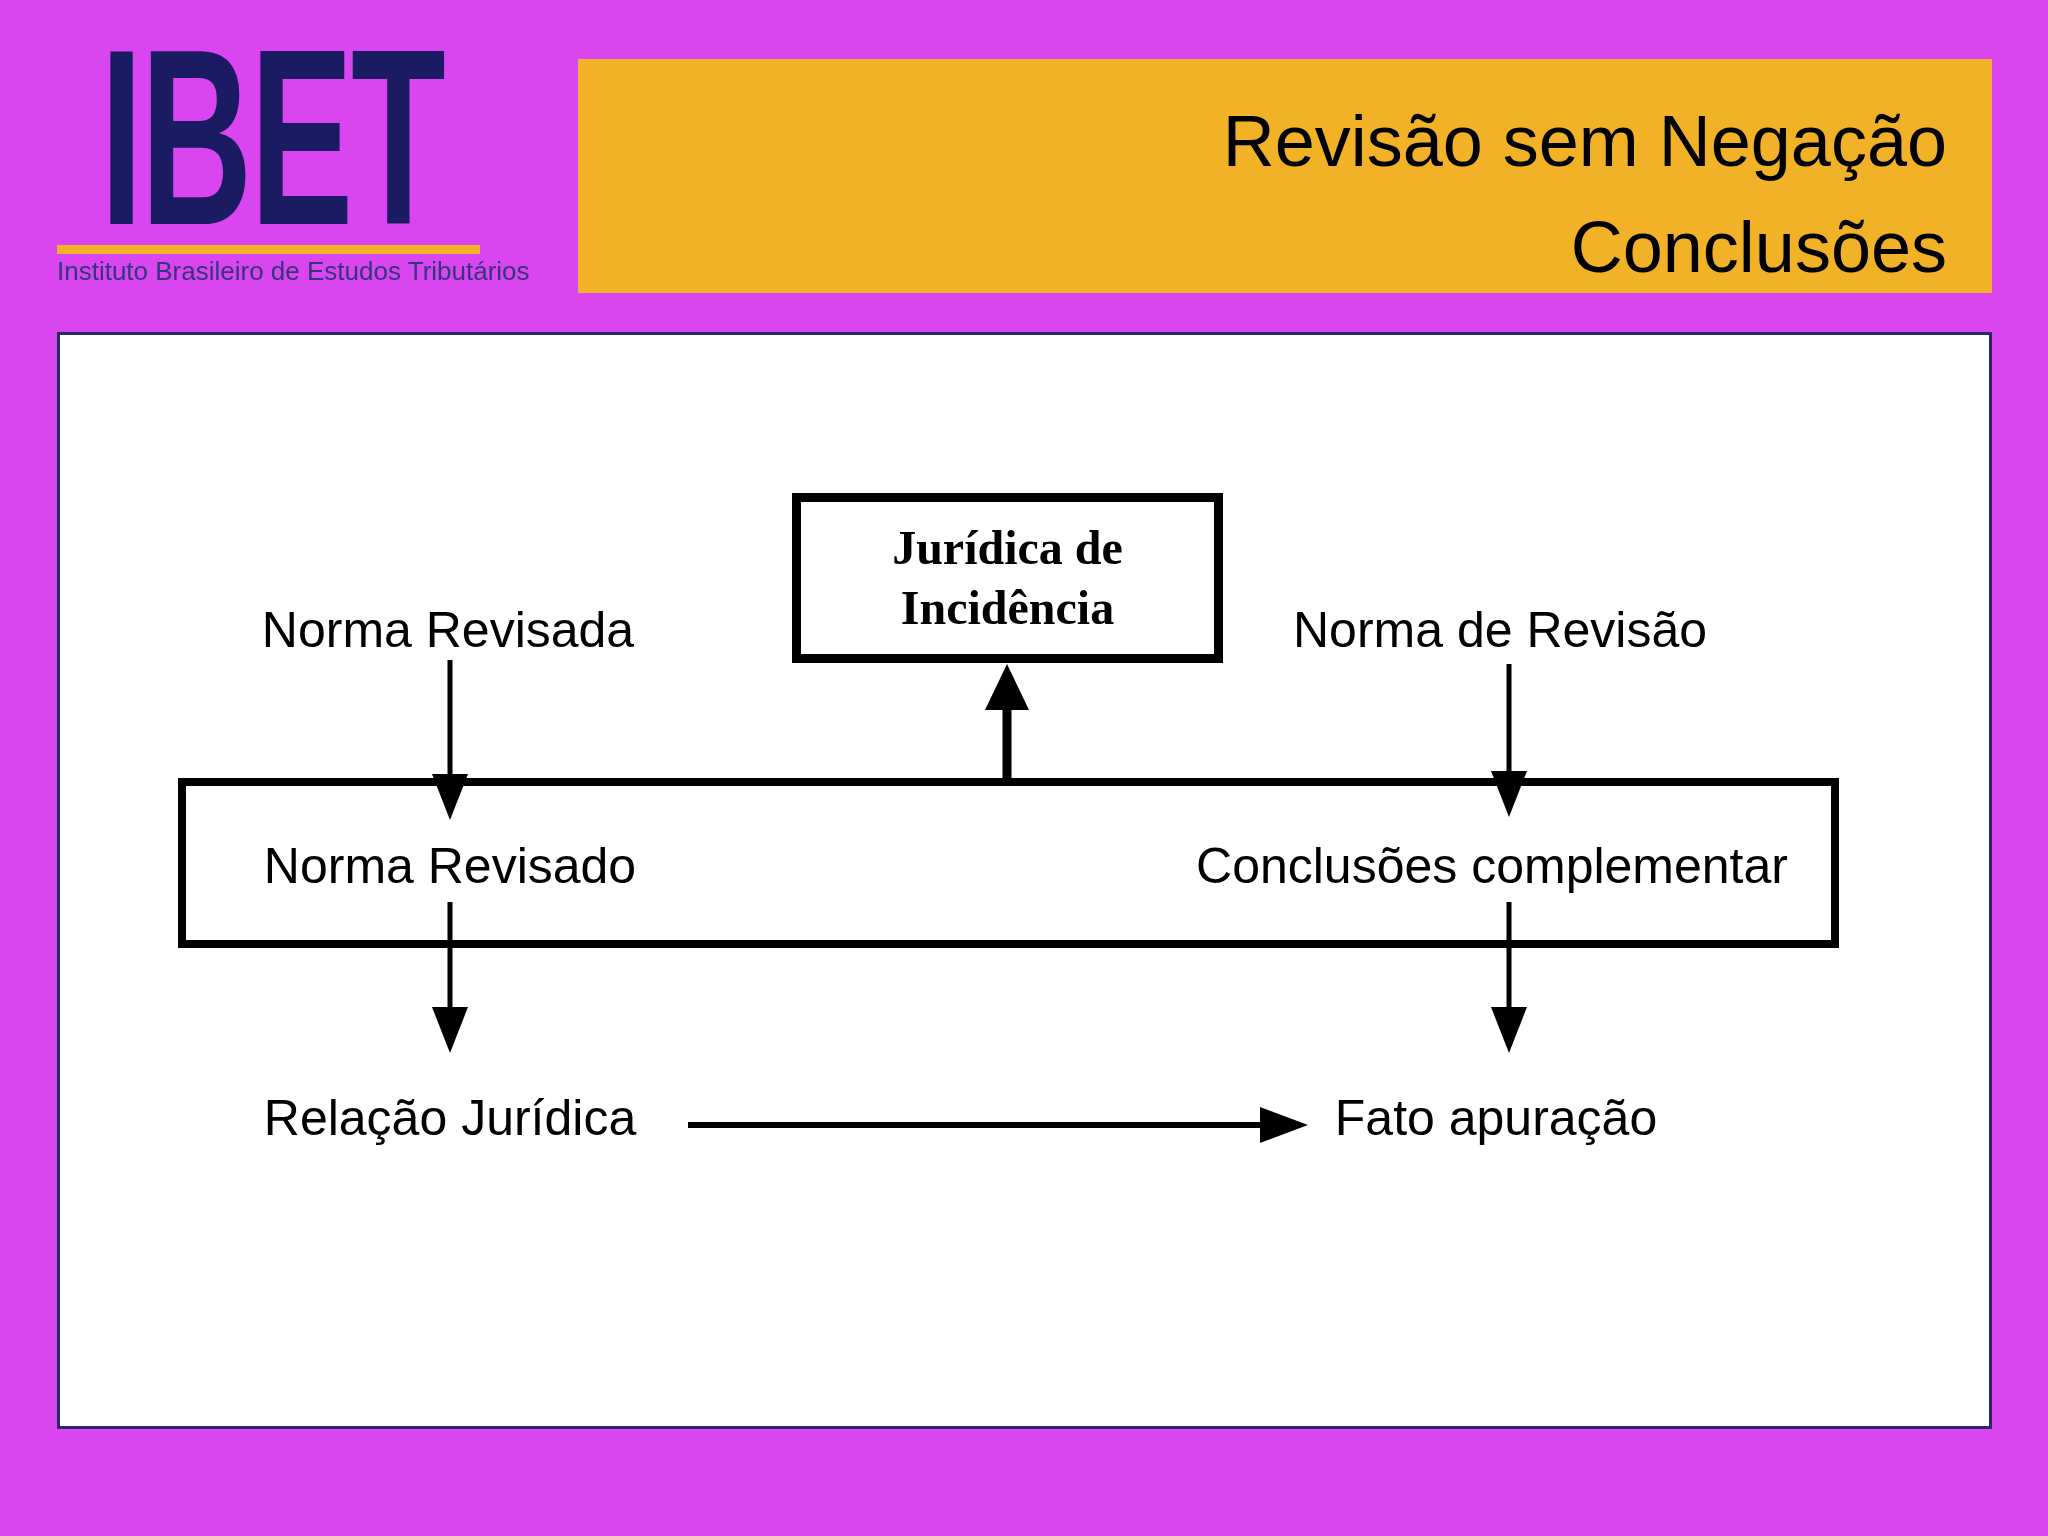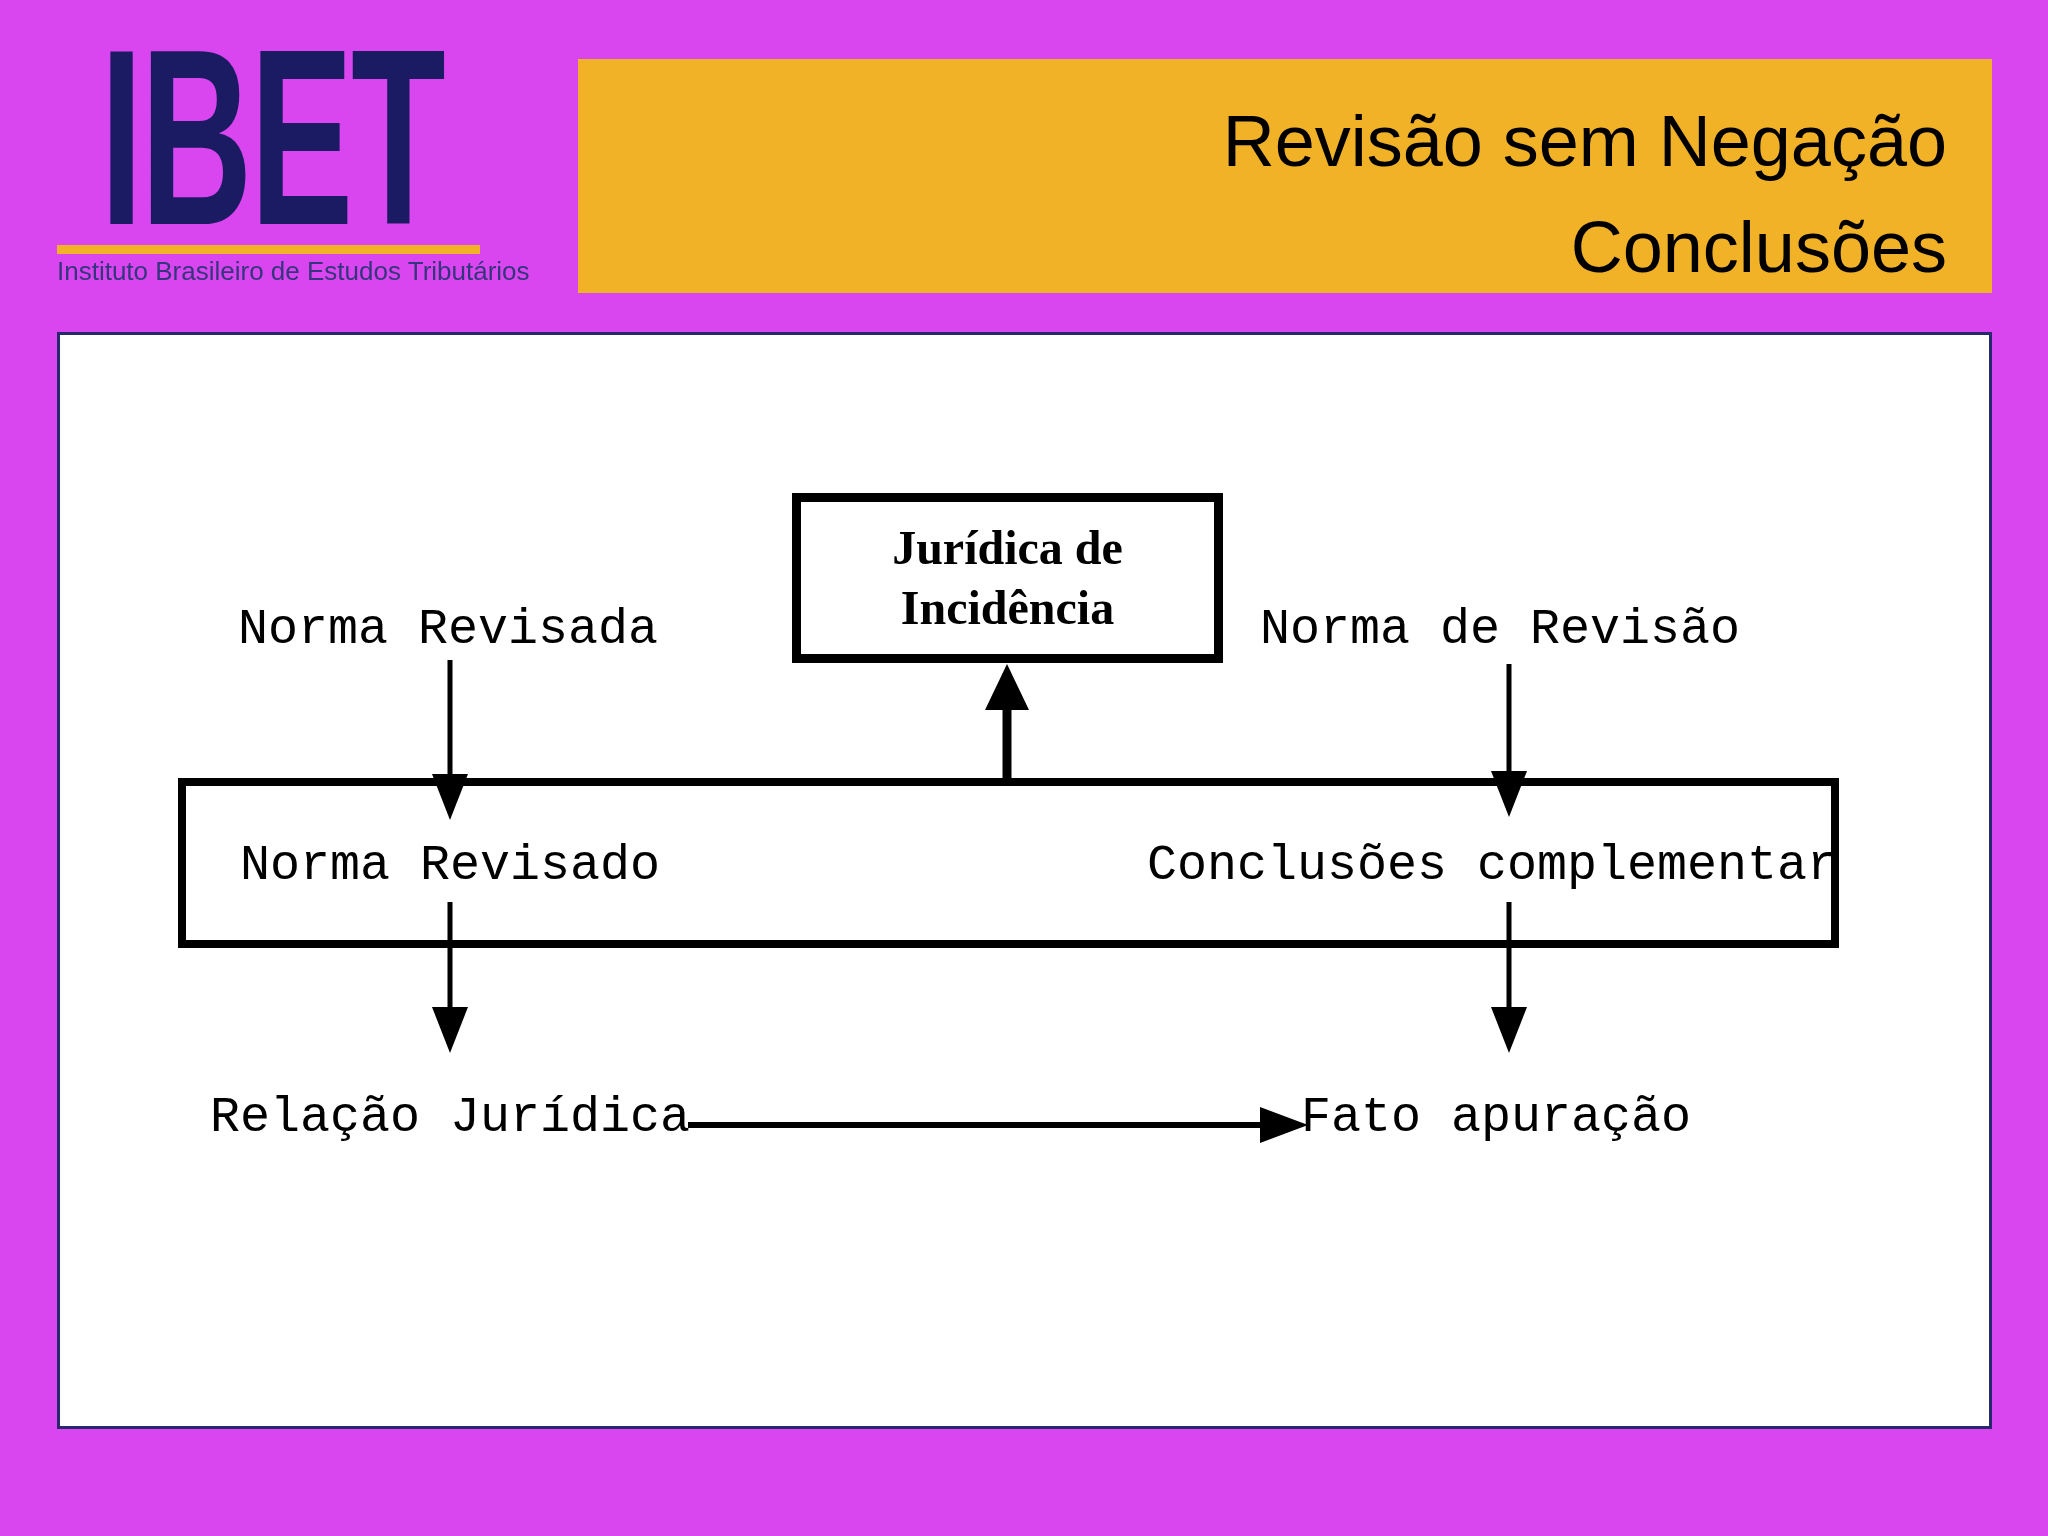--- a/index.html
+++ b/index.html
@@ -38,21 +38,21 @@
     display:flex;flex-direction:column;justify-content:center;align-items:center;
     font-family:"Liberation Serif",serif;font-weight:bold;
     font-size:48px;line-height:60px;text-align:center;z-index:2;
   }
   .wide-rect{
     position:absolute;left:178px;top:778px;width:1661px;height:170px;
     border:8px solid #000;box-sizing:border-box;background:#fff;z-index:1;
   }
   .dlabel{
     position:absolute;transform:translateX(-50%);white-space:nowrap;
-    font-family:Liberation Mono, monospace;font-size:50px;line-height:60px;color:#000;z-index:3;
+    font-family:Liberation Sans, sans-serif;font-size:50px;line-height:60px;color:#000;z-index:3;
   }
   
   .arrow-down{position:absolute;width:36px;z-index:4;}
   .arrow-down .shaft{position:absolute;left:50%;transform:translateX(-50%);top:0;bottom:40px;width:5px;background:#000;}
   .arrow-down .head{position:absolute;left:50%;transform:translateX(-50%);bottom:0;width:0;height:0;
     border-left:18px solid transparent;border-right:18px solid transparent;border-top:46px solid #000;}
   .arrow-up{position:absolute;width:44px;z-index:4;}
   .arrow-up .shaft{position:absolute;left:50%;transform:translateX(-50%);top:40px;bottom:0;width:9px;background:#000;}
   .arrow-up .head{position:absolute;left:50%;transform:translateX(-50%);top:0;width:0;height:0;
     border-left:22px solid transparent;border-right:22px solid transparent;border-bottom:46px solid #000;}

